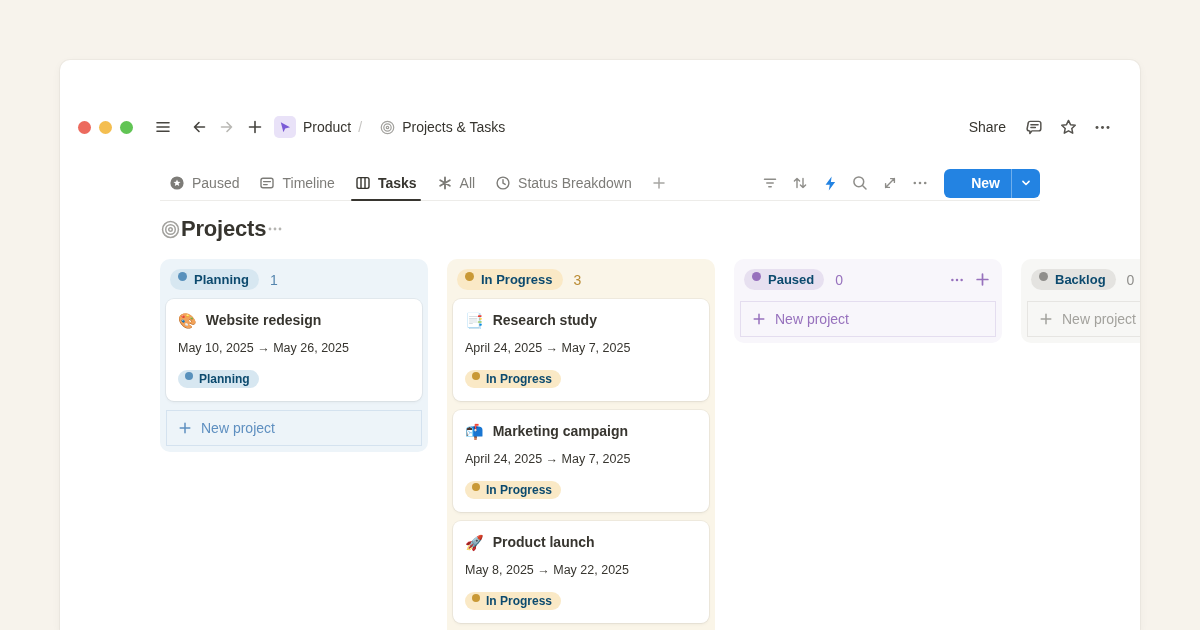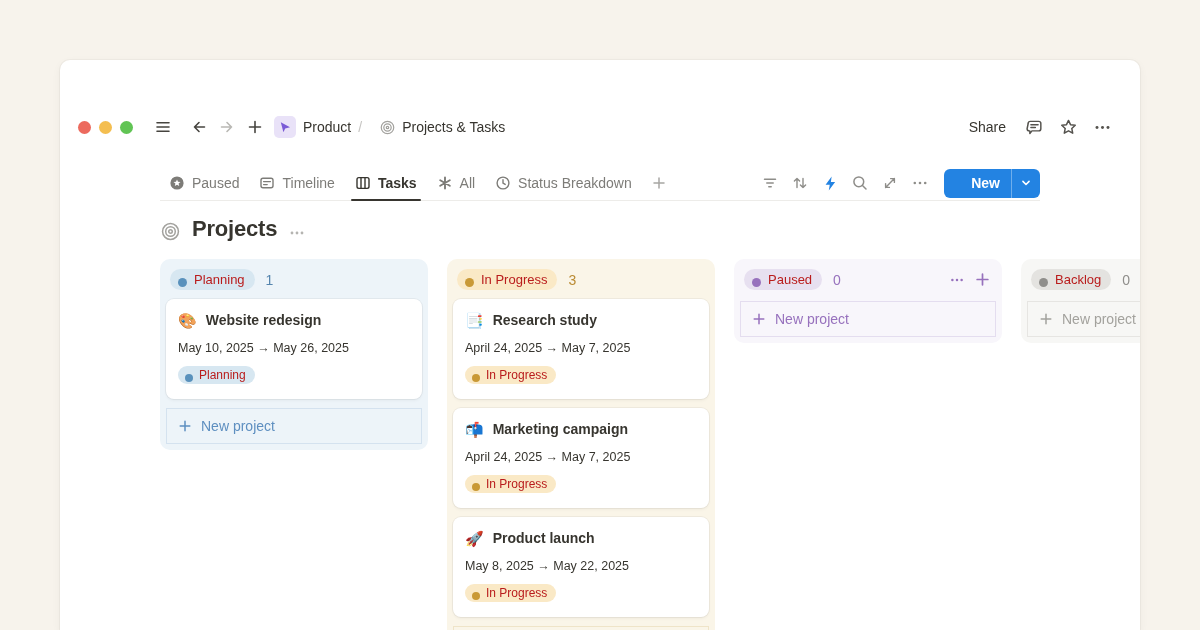--- a/index.html
+++ b/index.html
@@ -44,33 +44,33 @@
   .vt-icon { width:28px; height:28px; display:flex; align-items:center; justify-content:center;
              color:#8E8D89; border-radius:4px; }
   .vt-icon.bolt { color:#2383E2; }
   .btn-new { display:flex; align-items:stretch; background:#2383E2; color:#FFFFFF;
              border-radius:6px; height:29px; font-size:14px; font-weight:700;
              margin-left:8px; overflow:hidden; cursor:pointer; }
   .btn-new .label { display:flex; align-items:center; padding:0 11px;margin-left:16px; }
   .btn-new .chev { display:flex; align-items:center; padding:0 7px;
                    border-left:1px solid rgba(255,255,255,0.35); }
   
-  .title-row { margin:15px 100px 0; display:flex; align-items:flex-end; gap:11px; }
+  .title-row { margin:15px 100px 0; display:flex; align-items:center; }
   .title-row h1 { font-size:22px; font-weight:700; margin:0; letter-spacing:-0.2px; }
   .title-dots { display:flex; align-items:center; color:#B5B4B1; }
   
   .board { margin:17px 0 0 100px; display:flex; gap:19px; align-items:flex-start; }
   .column { width:268px; flex:0 0 268px; border-radius:10px; padding:6px; }
   .col-blue   { background:#EDF4F9; }
   .col-yellow { background:#FAF5E8; }
   .col-purple { background:#F8F6FB; }
   .col-gray   { background:#F7F7F5; }
   .col-header { display:flex; align-items:center; gap:11px; padding:4px 6px 9px 4px; }
-  .pill { display:inline-flex; align-items:flex-end; gap:7px; border-radius:12px;
-          padding:3px 10px 3px 8px; font-size:13px; font-weight:400; color:#b91c1c; }
+  .pill { display:inline-flex; align-items:flex-start; gap:7px; border-radius:12px;
+          padding:3px 10px 3px 8px; font-size:13px; font-weight:700; color:#0c4a6e; }
   .pill .dot { width:9px; height:9px; border-radius:50%; flex:0 0 auto; }
   .pill-blue   { background:#D7E7F1; } .pill-blue .dot   { background:#5991BC; }
   .pill-yellow { background:#FAE9C6; } .pill-yellow .dot { background:#C99936; }
   .pill-purple { background:#E7E0F0; } .pill-purple .dot { background:#9771BD; }
   .pill-gray   { background:#E4E3E0; } .pill-gray .dot   { background:#8F8E8B; }
   .pill.sm { font-size:12px; padding:2px 9px 2px 7px; gap:6px; }
   .pill.sm .dot { width:8px; height:8px; }
   .col-count { font-size:14px; }
   .count-blue{color:#5585AE}.count-yellow{color:#BA8B34}.count-purple{color:#9771BD}.count-gray{color:#8F8E8B}
   .col-actions { margin-left:auto; display:flex; align-items:center; gap:10px; }

